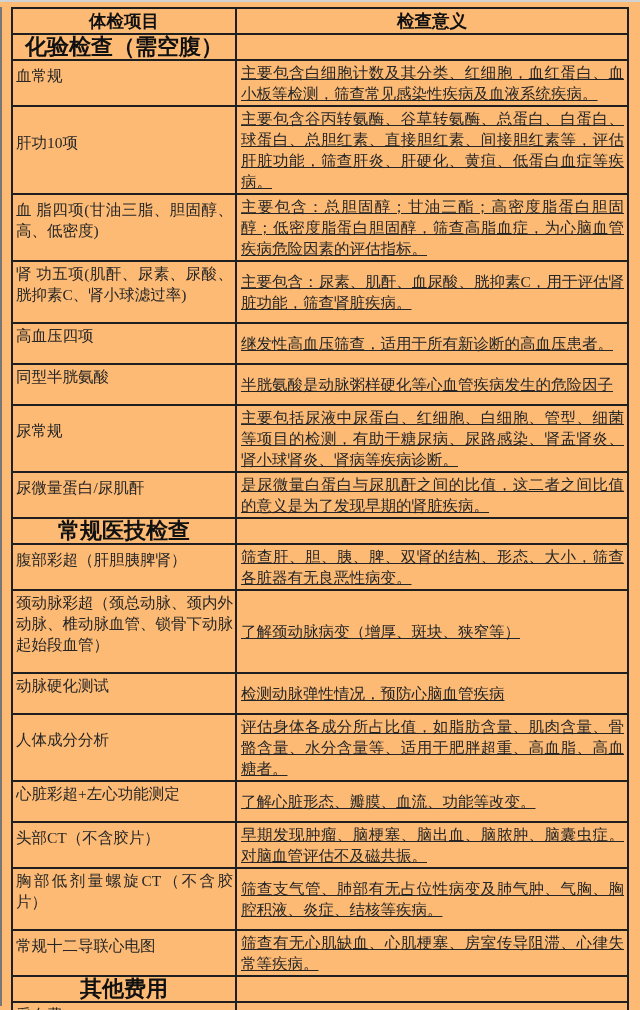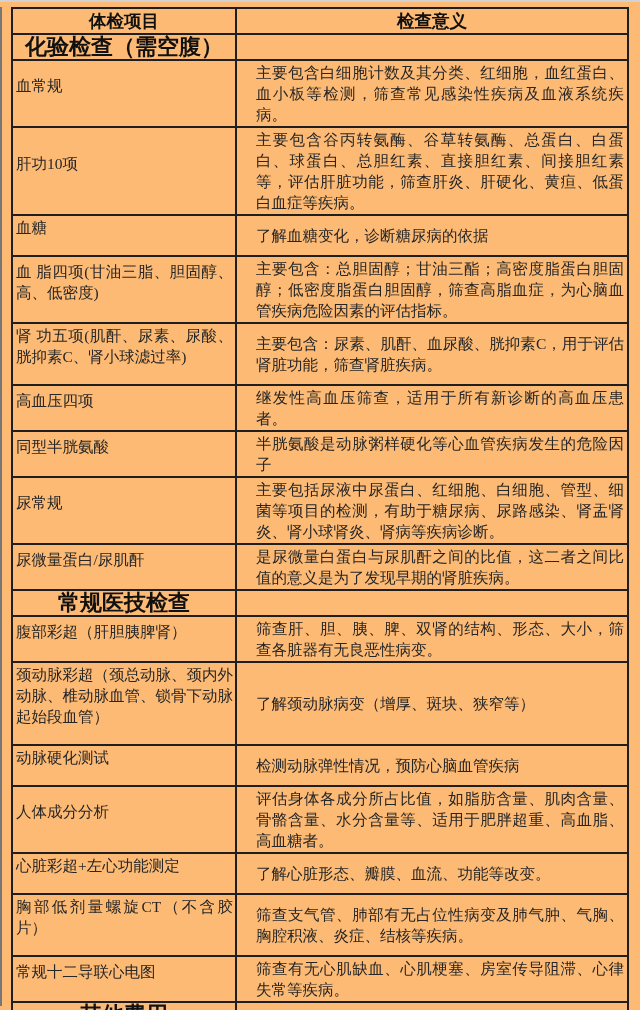--- a/index.html
+++ b/index.html
@@ -63,21 +63,22 @@
   tr.item-row td {
     font-size: 15.5px;
     line-height: 21px;
     text-align: justify;
     height: 21px;
   }
   tr.item-row td.c1 {
     padding: 1px 2px 17px 3px;
   }
   tr.item-row td.c2 {
-    padding: 1px 3px 1px 19px;
+    padding: 1px 3px 1px 4px;
+    text-decoration: underline;
   }
 </style>
 </head>
 <body>
 
 <div class="page">
   <div class="edge-top"></div>
   <div class="edge-left"></div>
 
   <table class="exam">
@@ -96,24 +97,20 @@
           <td class="c1">化验检查（需空腹）</td>
           <td class="c2"></td>
         </tr>
         <tr class="item-row">
           <td class="c1">血常规</td>
           <td class="c2">主要包含白细胞计数及其分类、红细胞，血红蛋白、血小板等检测，筛查常见感染性疾病及血液系统疾病。</td>
         </tr>
         <tr class="item-row">
           <td class="c1">肝功10项</td>
           <td class="c2">主要包含谷丙转氨酶、谷草转氨酶、总蛋白、白蛋白、球蛋白、总胆红素、直接胆红素、间接胆红素等，评估肝脏功能，筛查肝炎、肝硬化、黄疸、低蛋白血症等疾病。</td>
-        </tr>
-        <tr class="item-row">
-          <td class="c1">血糖</td>
-          <td class="c2">了解血糖变化，诊断糖尿病的依据</td>
         </tr>
         <tr class="item-row">
           <td class="c1">血 脂四项(甘油三脂、胆固醇、高、低密度)</td>
           <td class="c2">主要包含：总胆固醇；甘油三酯；高密度脂蛋白胆固醇；低密度脂蛋白胆固醇，筛查高脂血症，为心脑血管疾病危险因素的评估指标。</td>
         </tr>
         <tr class="item-row">
           <td class="c1">肾 功五项(肌酐、尿素、尿酸、胱抑素C、肾小球滤过率)</td>
           <td class="c2">主要包含：尿素、肌酐、血尿酸、胱抑素C，用于评估肾脏功能，筛查肾脏疾病。</td>
         </tr>
         <tr class="item-row">
@@ -150,20 +147,24 @@
         </tr>
         <tr class="item-row">
           <td class="c1">人体成分分析</td>
           <td class="c2">评估身体各成分所占比值，如脂肪含量、肌肉含量、骨骼含量、水分含量等、适用于肥胖超重、高血脂、高血糖者。</td>
         </tr>
         <tr class="item-row">
           <td class="c1">心脏彩超+左心功能测定</td>
           <td class="c2">了解心脏形态、瓣膜、血流、功能等改变。</td>
         </tr>
         <tr class="item-row">
+          <td class="c1">头部CT（不含胶片）</td>
+          <td class="c2">早期发现肿瘤、脑梗塞、脑出血、脑脓肿、脑囊虫症。对脑血管评估不及磁共振。</td>
+        </tr>
+        <tr class="item-row">
           <td class="c1">胸部低剂量螺旋CT（不含胶片）</td>
           <td class="c2">筛查支气管、肺部有无占位性病变及肺气肿、气胸、胸腔积液、炎症、结核等疾病。</td>
         </tr>
         <tr class="item-row">
           <td class="c1">常规十二导联心电图</td>
           <td class="c2">筛查有无心肌缺血、心肌梗塞、房室传导阻滞、心律失常等疾病。</td>
         </tr>
         <tr class="section-row">
           <td class="c1">其他费用</td>
           <td class="c2"></td>

